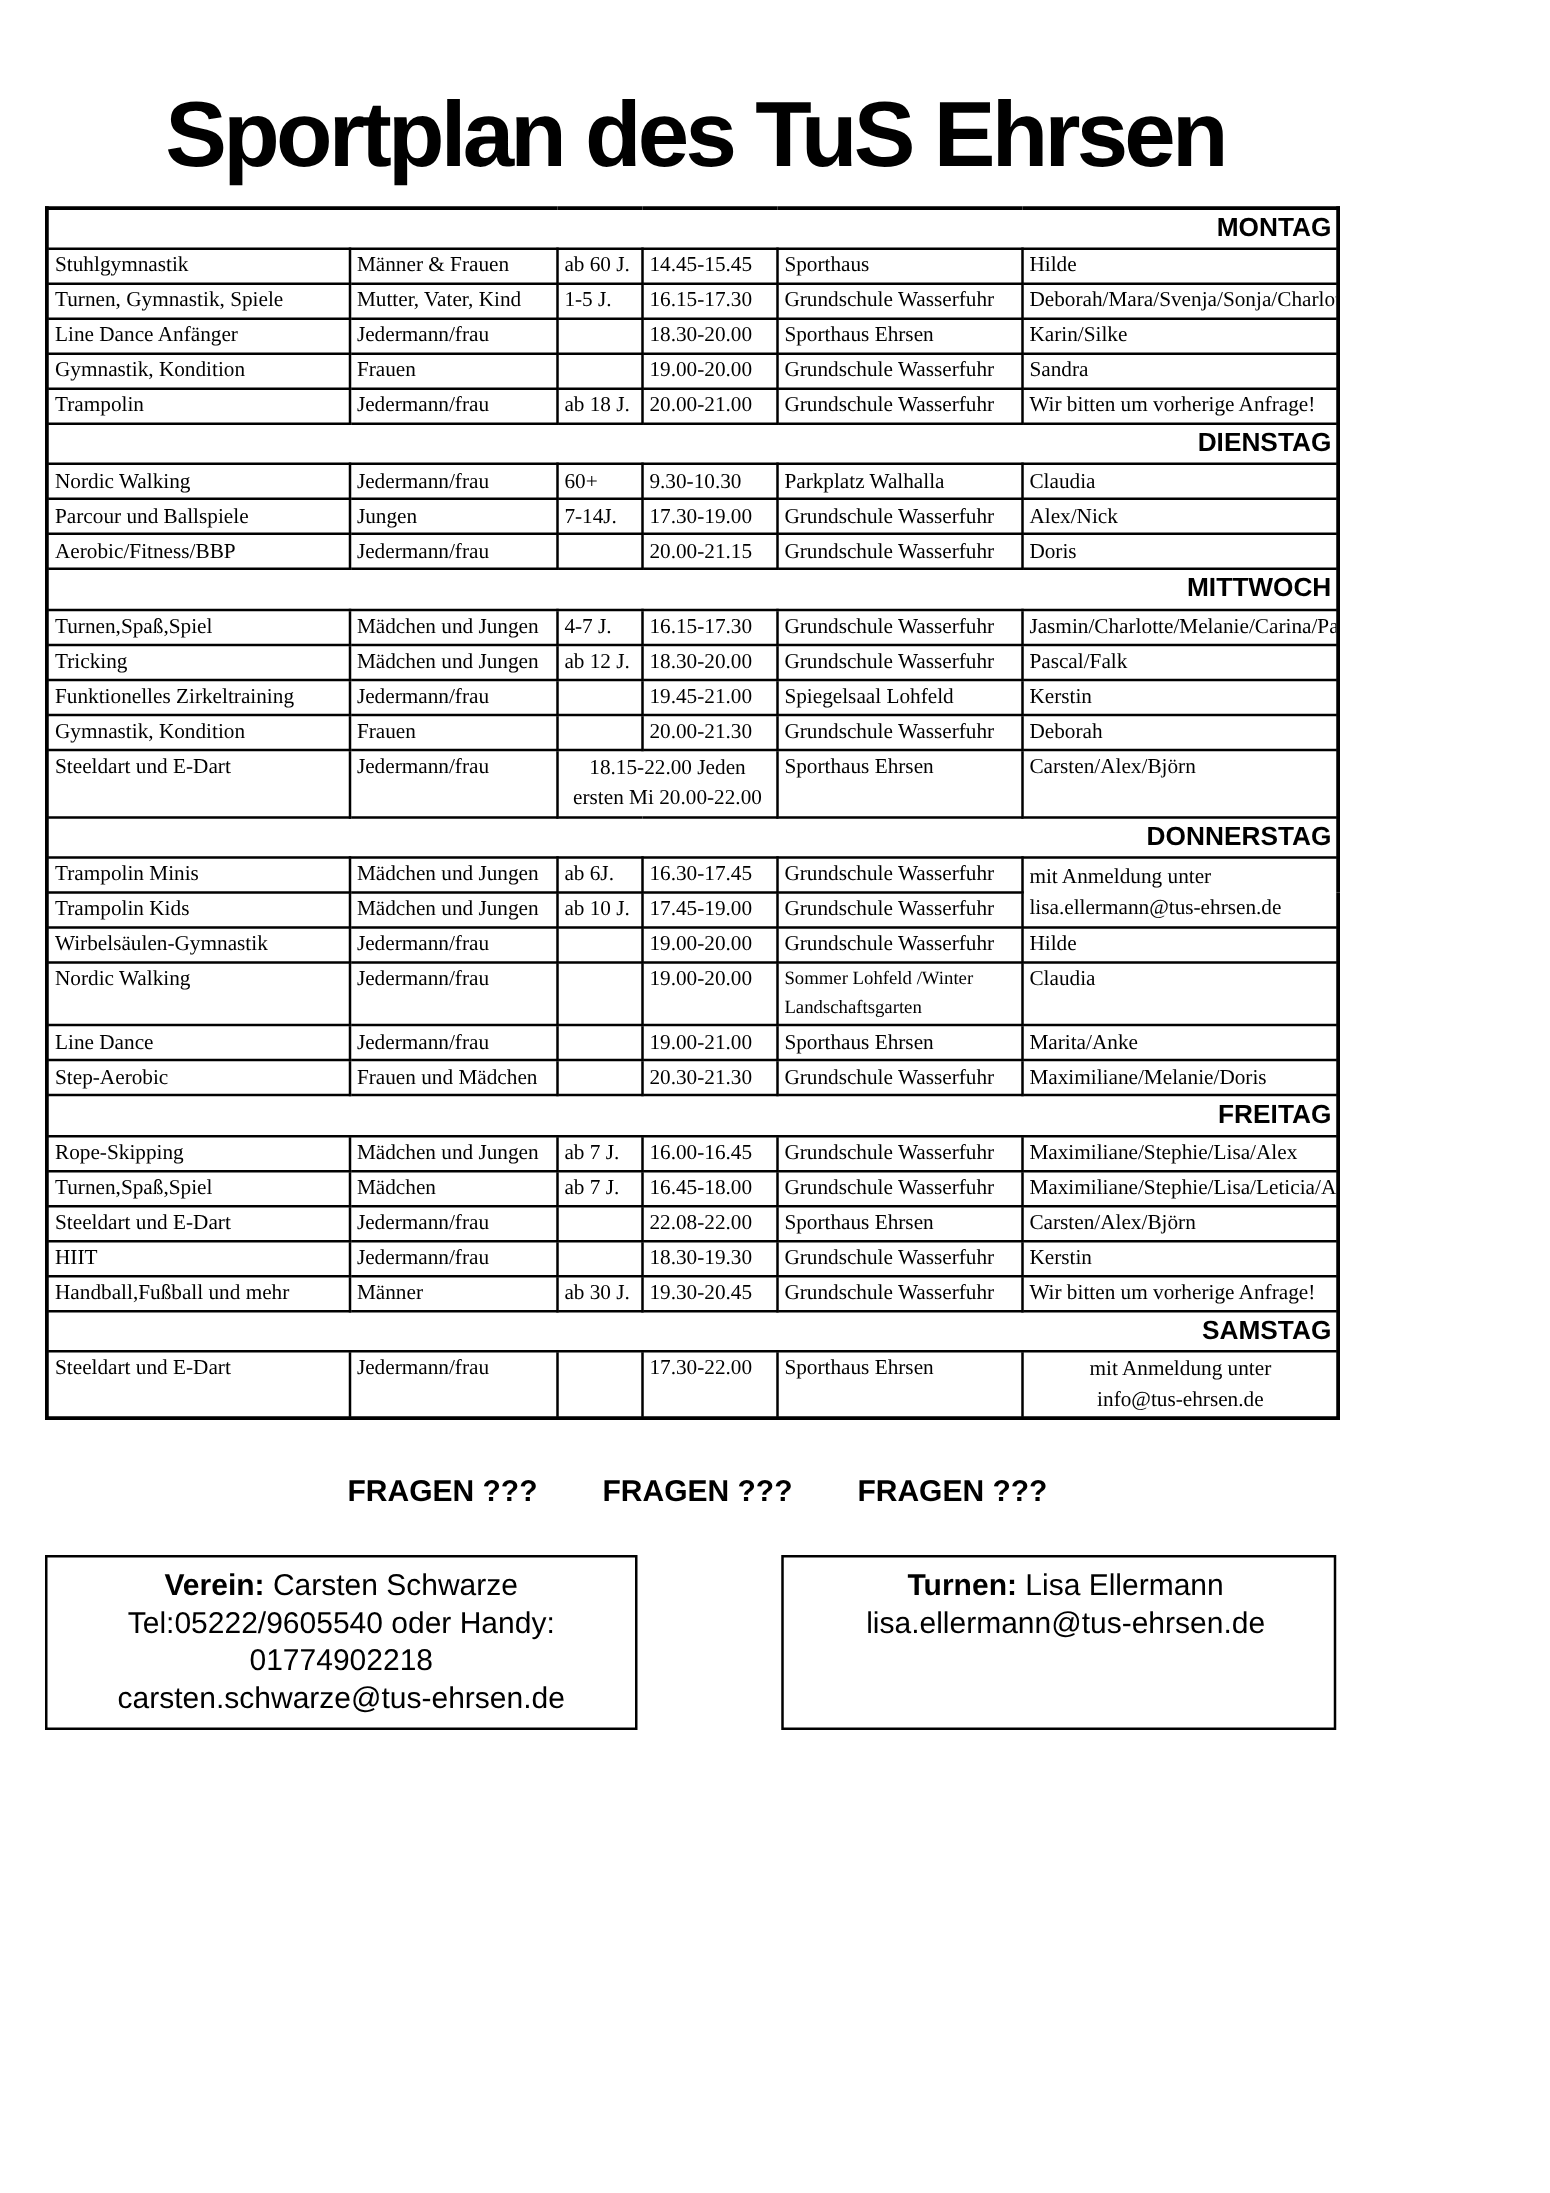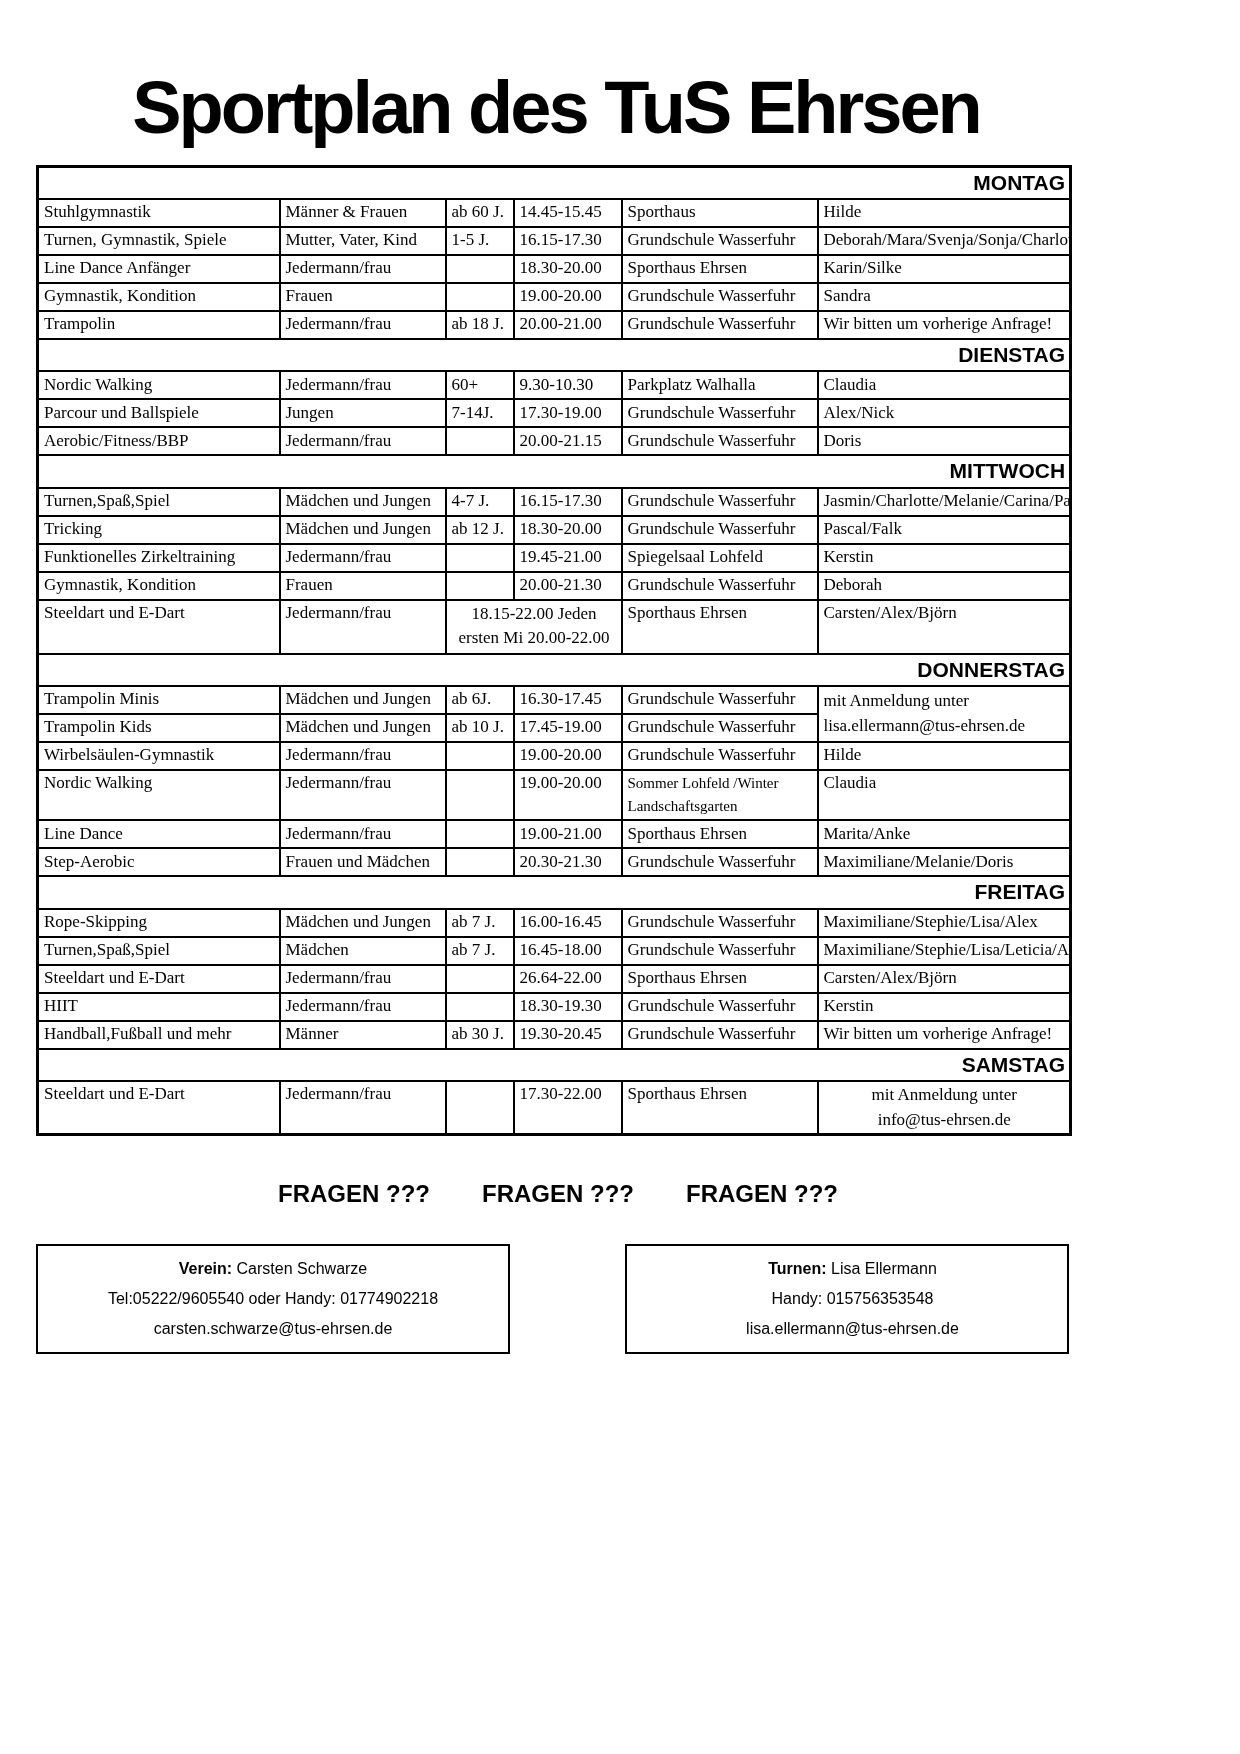--- a/index.html
+++ b/index.html
@@ -80,21 +80,21 @@
   .contact-row {
     display: flex;
     margin: 36px 0 0 36px;
     gap: 115px;
   }
   .contact-box {
     border: 2px solid #000;
     padding: 8px 6px;
     text-align: center;
     font-family: "Liberation Sans", sans-serif;
-    font-size: 16px;
+    font-size: 24px;
     line-height: 30px;
   }
   .contact-box.verein { width: 474px; }
   .contact-box.turnen { width: 444px; padding-left: 17px; }
   .contact-box .lbl { font-weight: 700; }
 </style>
 </head>
 <body>
 
 <div class="page">
@@ -303,21 +303,21 @@
       <td>Mädchen</td>
       <td>ab 7 J.</td>
       <td>16.45-18.00</td>
       <td>Grundschule Wasserfuhr</td>
       <td class="small13">Maximiliane/Stephie/Lisa/Leticia/Alex</td>
     </tr>
     <tr class="body-row">
       <td>Steeldart und E-Dart</td>
       <td>Jedermann/frau</td>
       <td></td>
-      <td>26.64-22.00</td>
+      <td>22.08-22.00</td>
       <td>Sporthaus Ehrsen</td>
       <td>Carsten/Alex/Björn</td>
     </tr>
     <tr class="body-row">
       <td>HIIT</td>
       <td>Jedermann/frau</td>
       <td></td>
       <td>18.30-19.30</td>
       <td>Grundschule Wasserfuhr</td>
       <td>Kerstin</td>
@@ -355,18 +355,17 @@
   </div>
 
   <div class="contact-row">
     <div class="contact-box verein">
       <div><span class="lbl">Verein:</span><span> Carsten Schwarze</span></div>
       <div>Tel:05222/9605540 oder Handy: 01774902218</div>
       <div>carsten.schwarze@tus-ehrsen.de</div>
     </div>
     <div class="contact-box turnen">
       <div><span class="lbl">Turnen:</span><span> Lisa Ellermann</span></div>
-      <div>Handy: 015756353548</div>
       <div>lisa.ellermann@tus-ehrsen.de</div>
     </div>
   </div>
 
 </div>
 
 </body></html>

